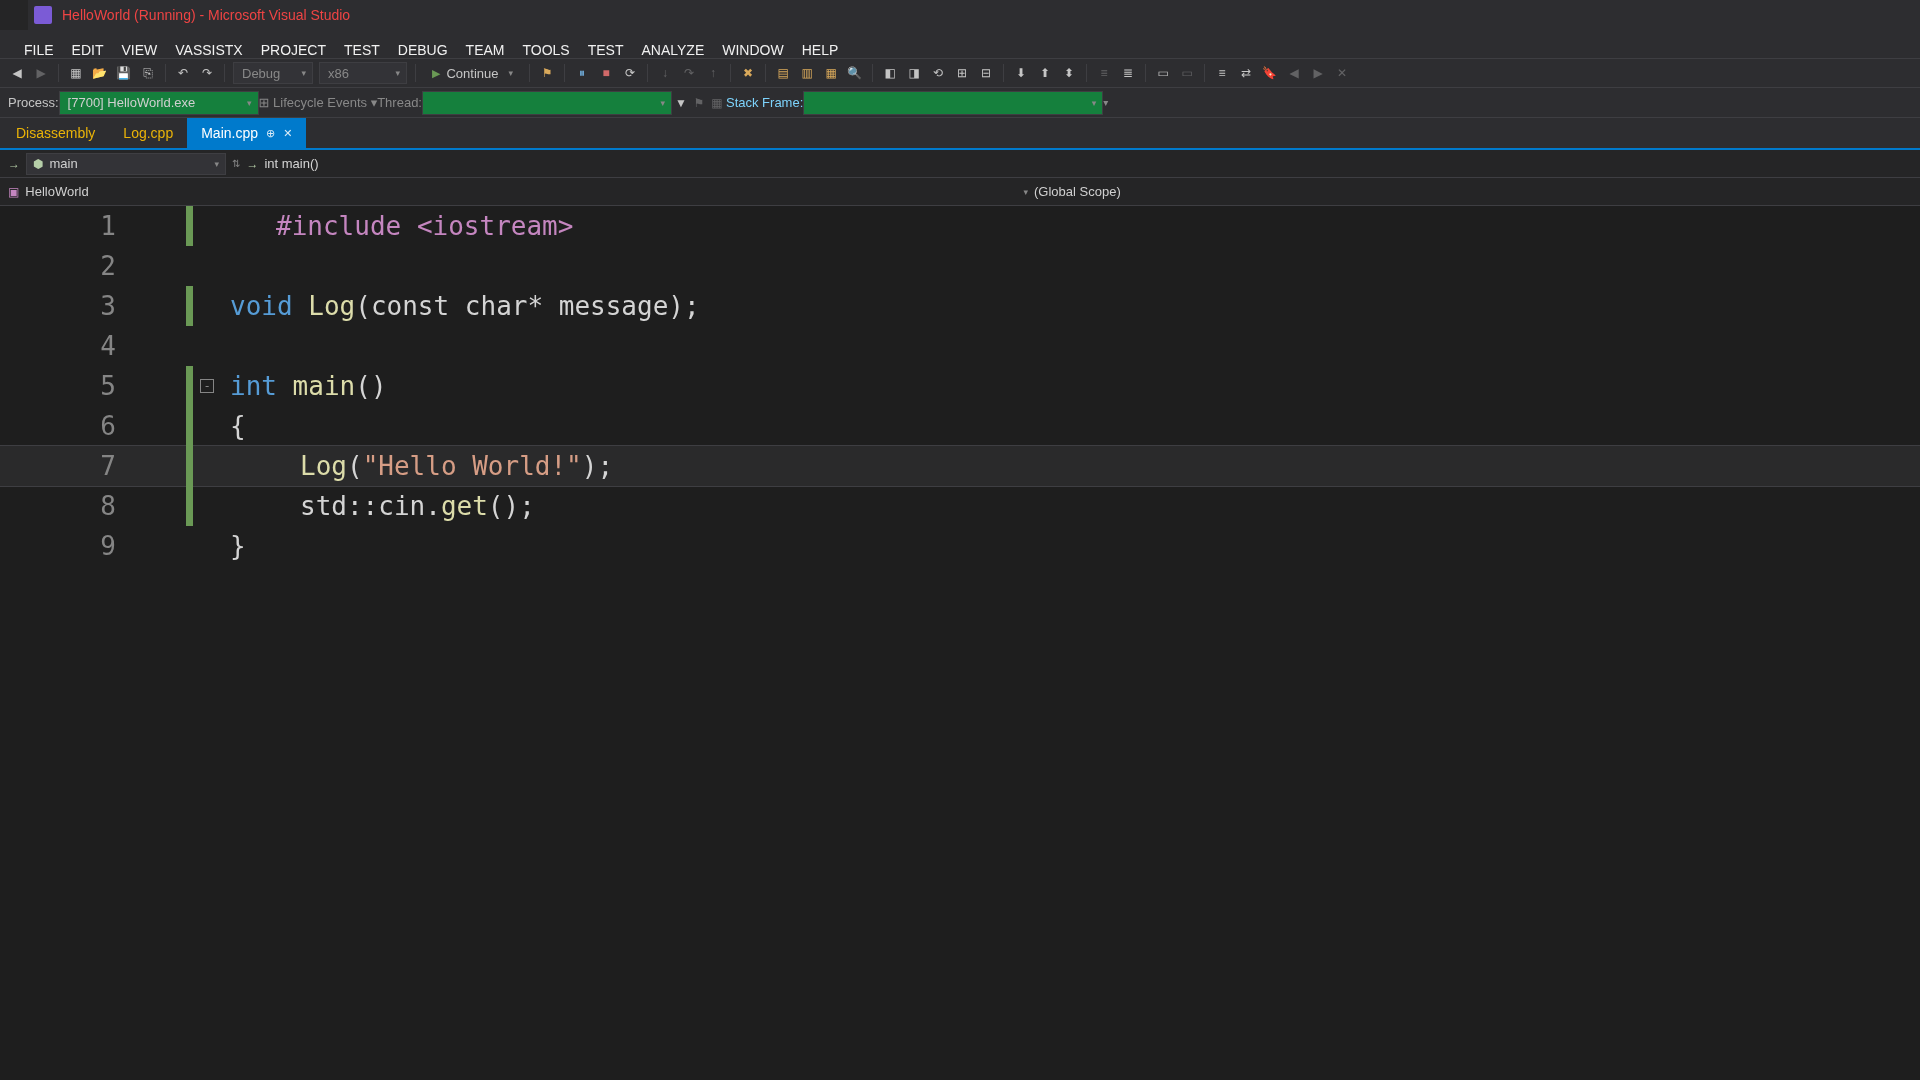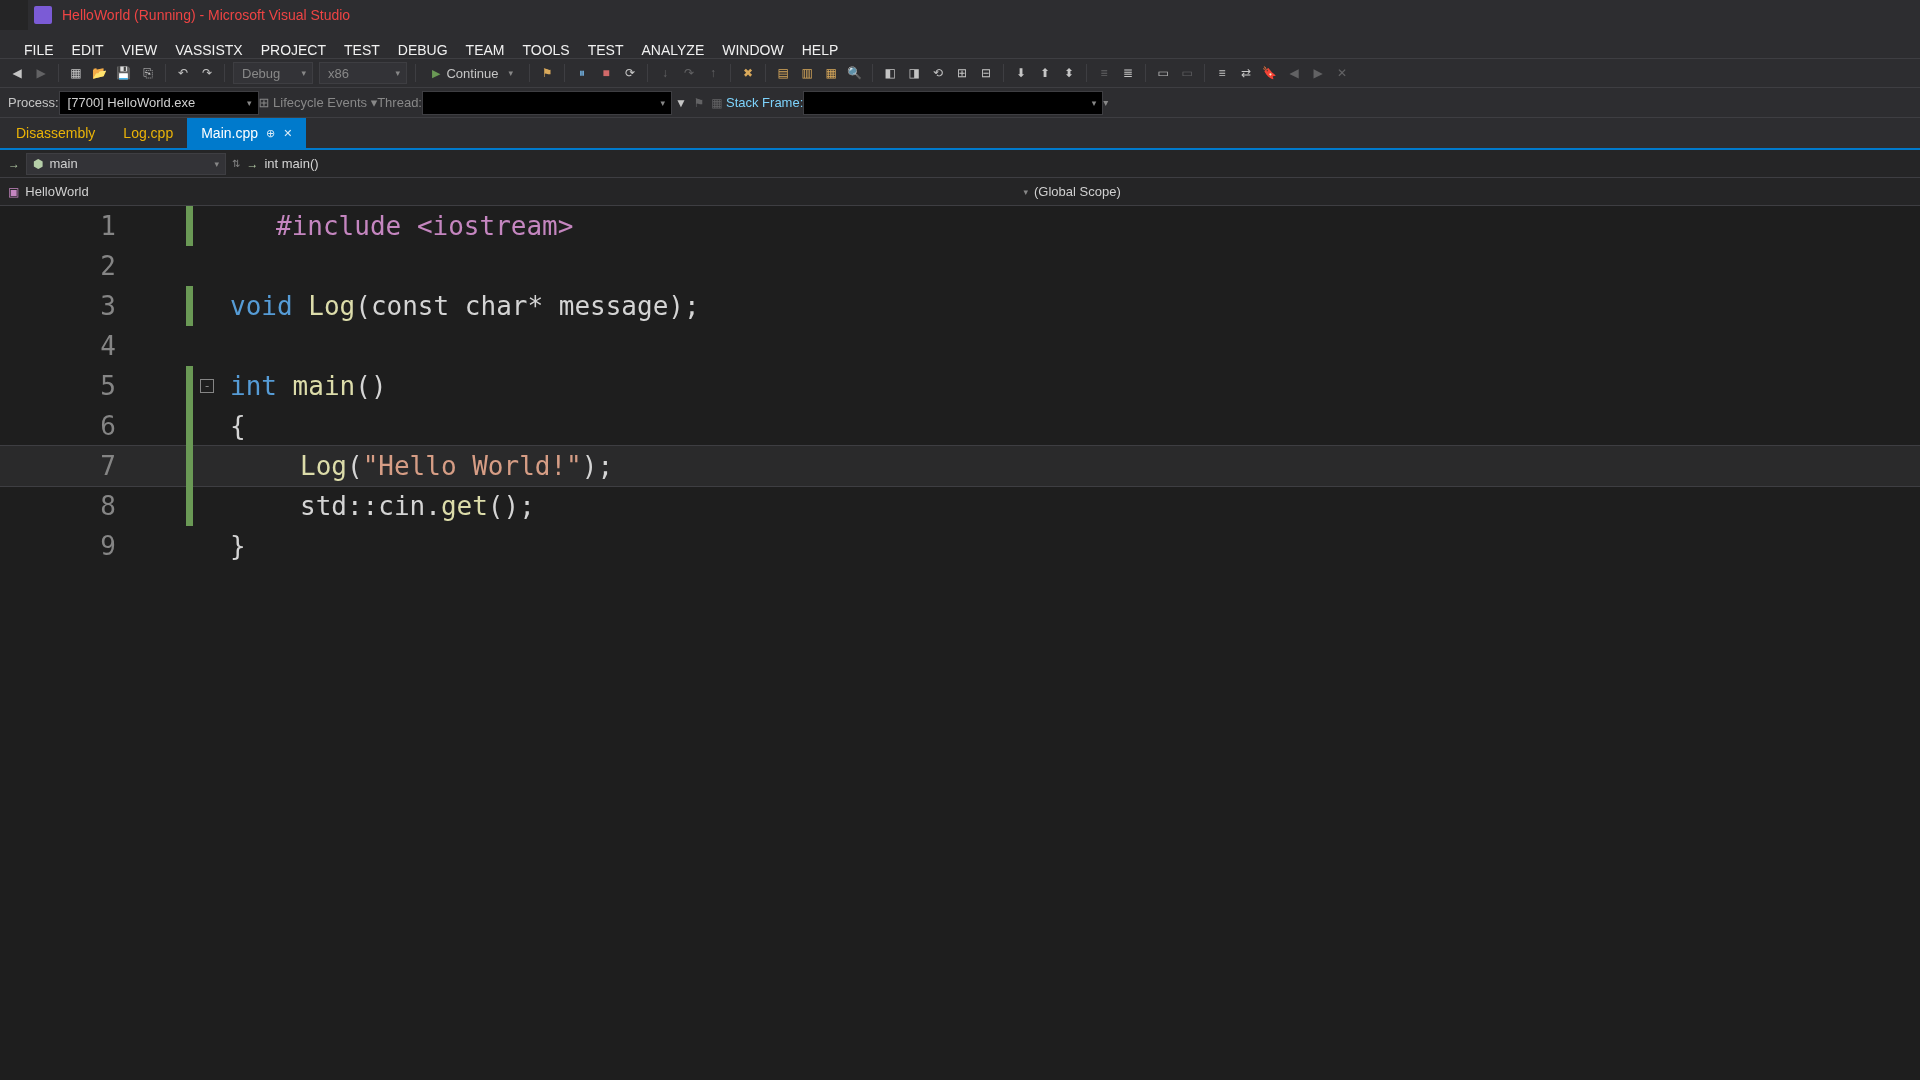--- a/index.html
+++ b/index.html
@@ -77,21 +77,21 @@
 .continue-btn .play { color:#6a9955; font-size:11px; }
 .debugbar {
   height: 30px;
   background: #2d2d30;
   display:flex; align-items:center;
   padding: 0 8px; 
   color:#c5c5c5; font-size:13px;
   border-bottom: 1px solid #3e3e42;
 }
 .debugbar .sel {
-  width: 200px; height:24px; background:#000000; border:1px solid #3e3e42;
+  width: 200px; height:24px; background:#15803d; border:1px solid #3e3e42;
   display:flex; align-items:center; padding:0 8px; font-size:13px; color:#d0d0d0;
   position:relative;
 }
 .debugbar .sel::after { content:"▾"; position:absolute; right:6px; font-size:9px; color:#888; }
 .tabstrip {
   height: 32px;
   background: #2d2d30;
   display:flex; align-items:flex-end;
   border-bottom: 2px solid #007acc;
   padding-left:2px;

